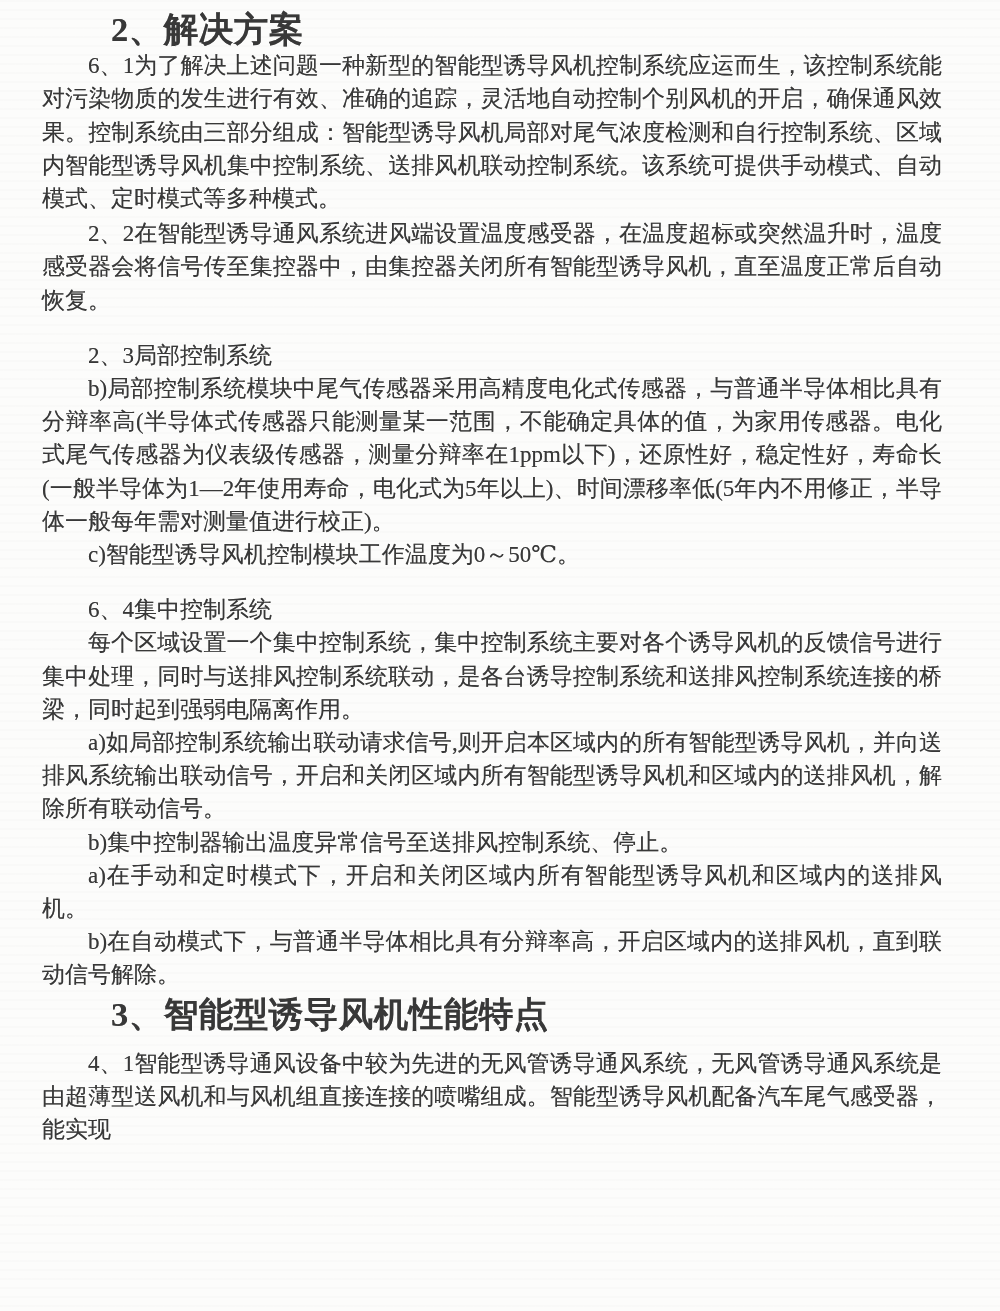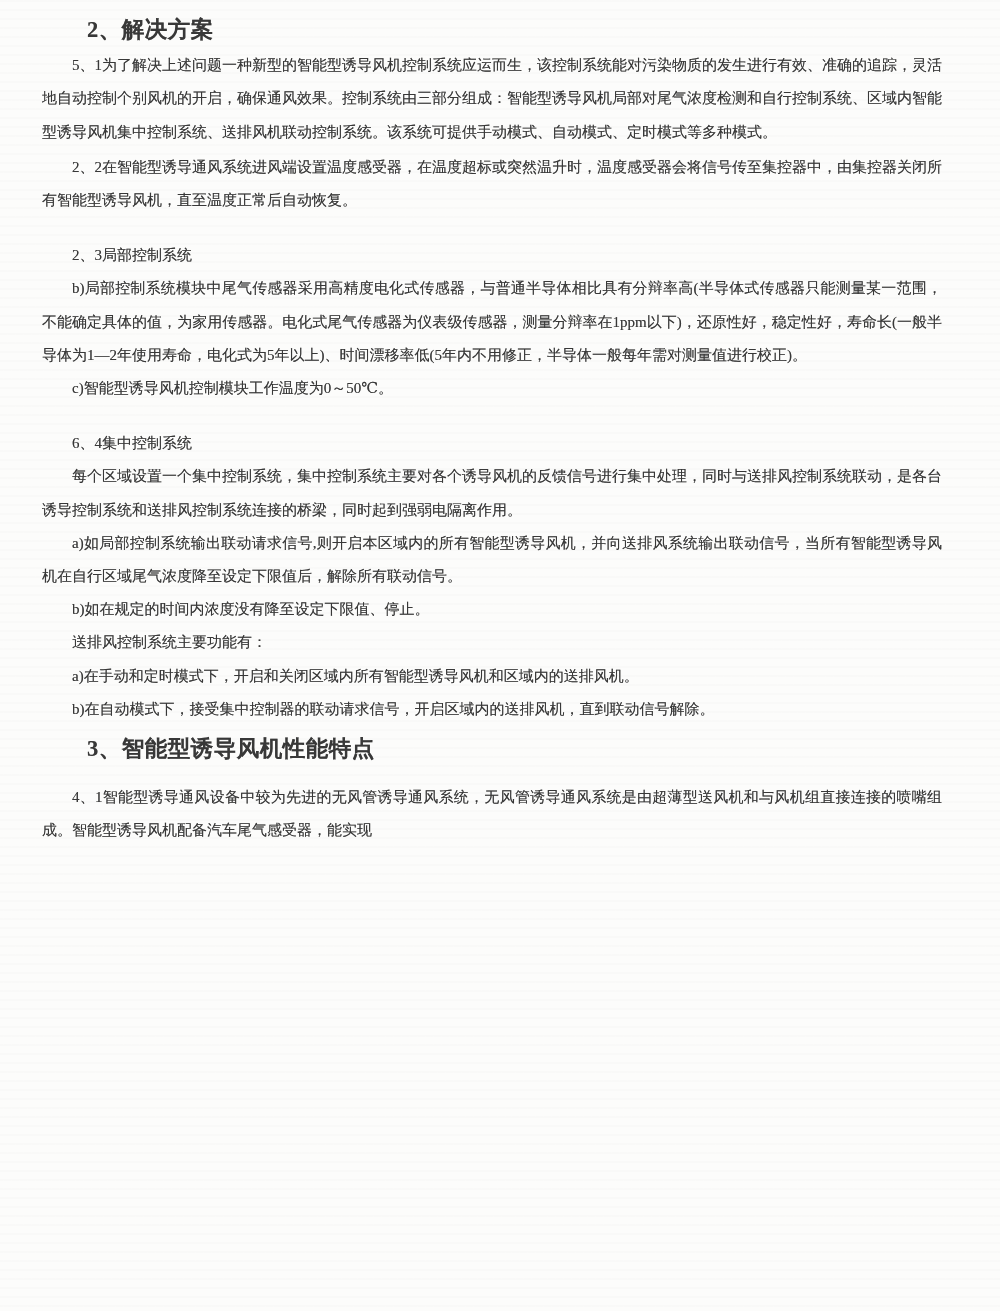--- a/index.html
+++ b/index.html
@@ -17,21 +17,21 @@
     
     background-image: repeating-linear-gradient(
       to bottom,
       rgba(0,0,0,0.012) 0px,
       rgba(0,0,0,0.012) 2px,
       rgba(255,255,255,0.0) 2px,
       rgba(255,255,255,0.0) 9px
     );
     overflow: hidden;
     font-family: "Liberation Serif", "DejaVu Serif", serif;
-    font-size: 15px;
+    font-size: 23px;
     line-height: 33.2px;
     color: #383838;
     text-shadow: 0 0 0.6px rgba(56,56,56,0.55);
   }
   .blk {
     margin: 0;
     text-indent: 2em;
   }
   .para {
     text-align: justify;
@@ -43,27 +43,26 @@
   .heading-top { margin-bottom: 3px; }
   .heading-mid { margin-top: 6px; margin-bottom: 16px; }
   .subhead { margin-top: 22px; }
   .gap-top { margin-top: 2px; }
 </style>
 </head>
 <body>
 
 <div class="page">
   <h2 class="blk heading heading-top">2、解决方案</h2>
-  <p class="blk para">5、1为了解决上述问题一种新型的智能型诱导风机控制系统应运而生，该控制系统能对污染物质的发生进行有效、准确的追踪，灵活地自动控制个别风机的开启，确保通风效果。控制系统由三部分组成：智能型诱导风机局部对尾气浓度检测和自行控制系统、区域内智能型诱导风机集中控制系统、送排风机联动控制系统。该系统可提供手动模式、自动模式、定时模式等多种模式。</p>
+  <p class="blk para">6、1为了解决上述问题一种新型的智能型诱导风机控制系统应运而生，该控制系统能对污染物质的发生进行有效、准确的追踪，灵活地自动控制个别风机的开启，确保通风效果。控制系统由三部分组成：智能型诱导风机局部对尾气浓度检测和自行控制系统、区域内智能型诱导风机集中控制系统、送排风机联动控制系统。该系统可提供手动模式、自动模式、定时模式等多种模式。</p>
   <p class="blk para gap-top">2、2在智能型诱导通风系统进风端设置温度感受器，在温度超标或突然温升时，温度感受器会将信号传至集控器中，由集控器关闭所有智能型诱导风机，直至温度正常后自动恢复。</p>
   <p class="blk subhead">2、3局部控制系统</p>
   <p class="blk para">b)局部控制系统模块中尾气传感器采用高精度电化式传感器，与普通半导体相比具有分辩率高(半导体式传感器只能测量某一范围，不能确定具体的值，为家用传感器。电化式尾气传感器为仪表级传感器，测量分辩率在1ppm以下)，还原性好，稳定性好，寿命长(一般半导体为1—2年使用寿命，电化式为5年以上)、时间漂移率低(5年内不用修正，半导体一般每年需对测量值进行校正)。</p>
   <p class="blk para">c)智能型诱导风机控制模块工作温度为0～50℃。</p>
   <p class="blk subhead">6、4集中控制系统</p>
   <p class="blk para">每个区域设置一个集中控制系统，集中控制系统主要对各个诱导风机的反馈信号进行集中处理，同时与送排风控制系统联动，是各台诱导控制系统和送排风控制系统连接的桥梁，同时起到强弱电隔离作用。</p>
-  <p class="blk para">a)如局部控制系统输出联动请求信号,则开启本区域内的所有智能型诱导风机，并向送排风系统输出联动信号，当所有智能型诱导风机在自行区域尾气浓度降至设定下限值后，解除所有联动信号。</p>
-  <p class="blk para">b)如在规定的时间内浓度没有降至设定下限值、停止。</p>
-  <p class="blk para">送排风控制系统主要功能有：</p>
+  <p class="blk para">a)如局部控制系统输出联动请求信号,则开启本区域内的所有智能型诱导风机，并向送排风系统输出联动信号，开启和关闭区域内所有智能型诱导风机和区域内的送排风机，解除所有联动信号。</p>
+  <p class="blk para">b)集中控制器输出温度异常信号至送排风控制系统、停止。</p>
   <p class="blk para">a)在手动和定时模式下，开启和关闭区域内所有智能型诱导风机和区域内的送排风机。</p>
-  <p class="blk para">b)在自动模式下，接受集中控制器的联动请求信号，开启区域内的送排风机，直到联动信号解除。</p>
+  <p class="blk para">b)在自动模式下，与普通半导体相比具有分辩率高，开启区域内的送排风机，直到联动信号解除。</p>
   <h2 class="blk heading heading-mid">3、智能型诱导风机性能特点</h2>
   <p class="blk para">4、1智能型诱导通风设备中较为先进的无风管诱导通风系统，无风管诱导通风系统是由超薄型送风机和与风机组直接连接的喷嘴组成。智能型诱导风机配备汽车尾气感受器，能实现</p>
 </div>
 
 </body></html>

